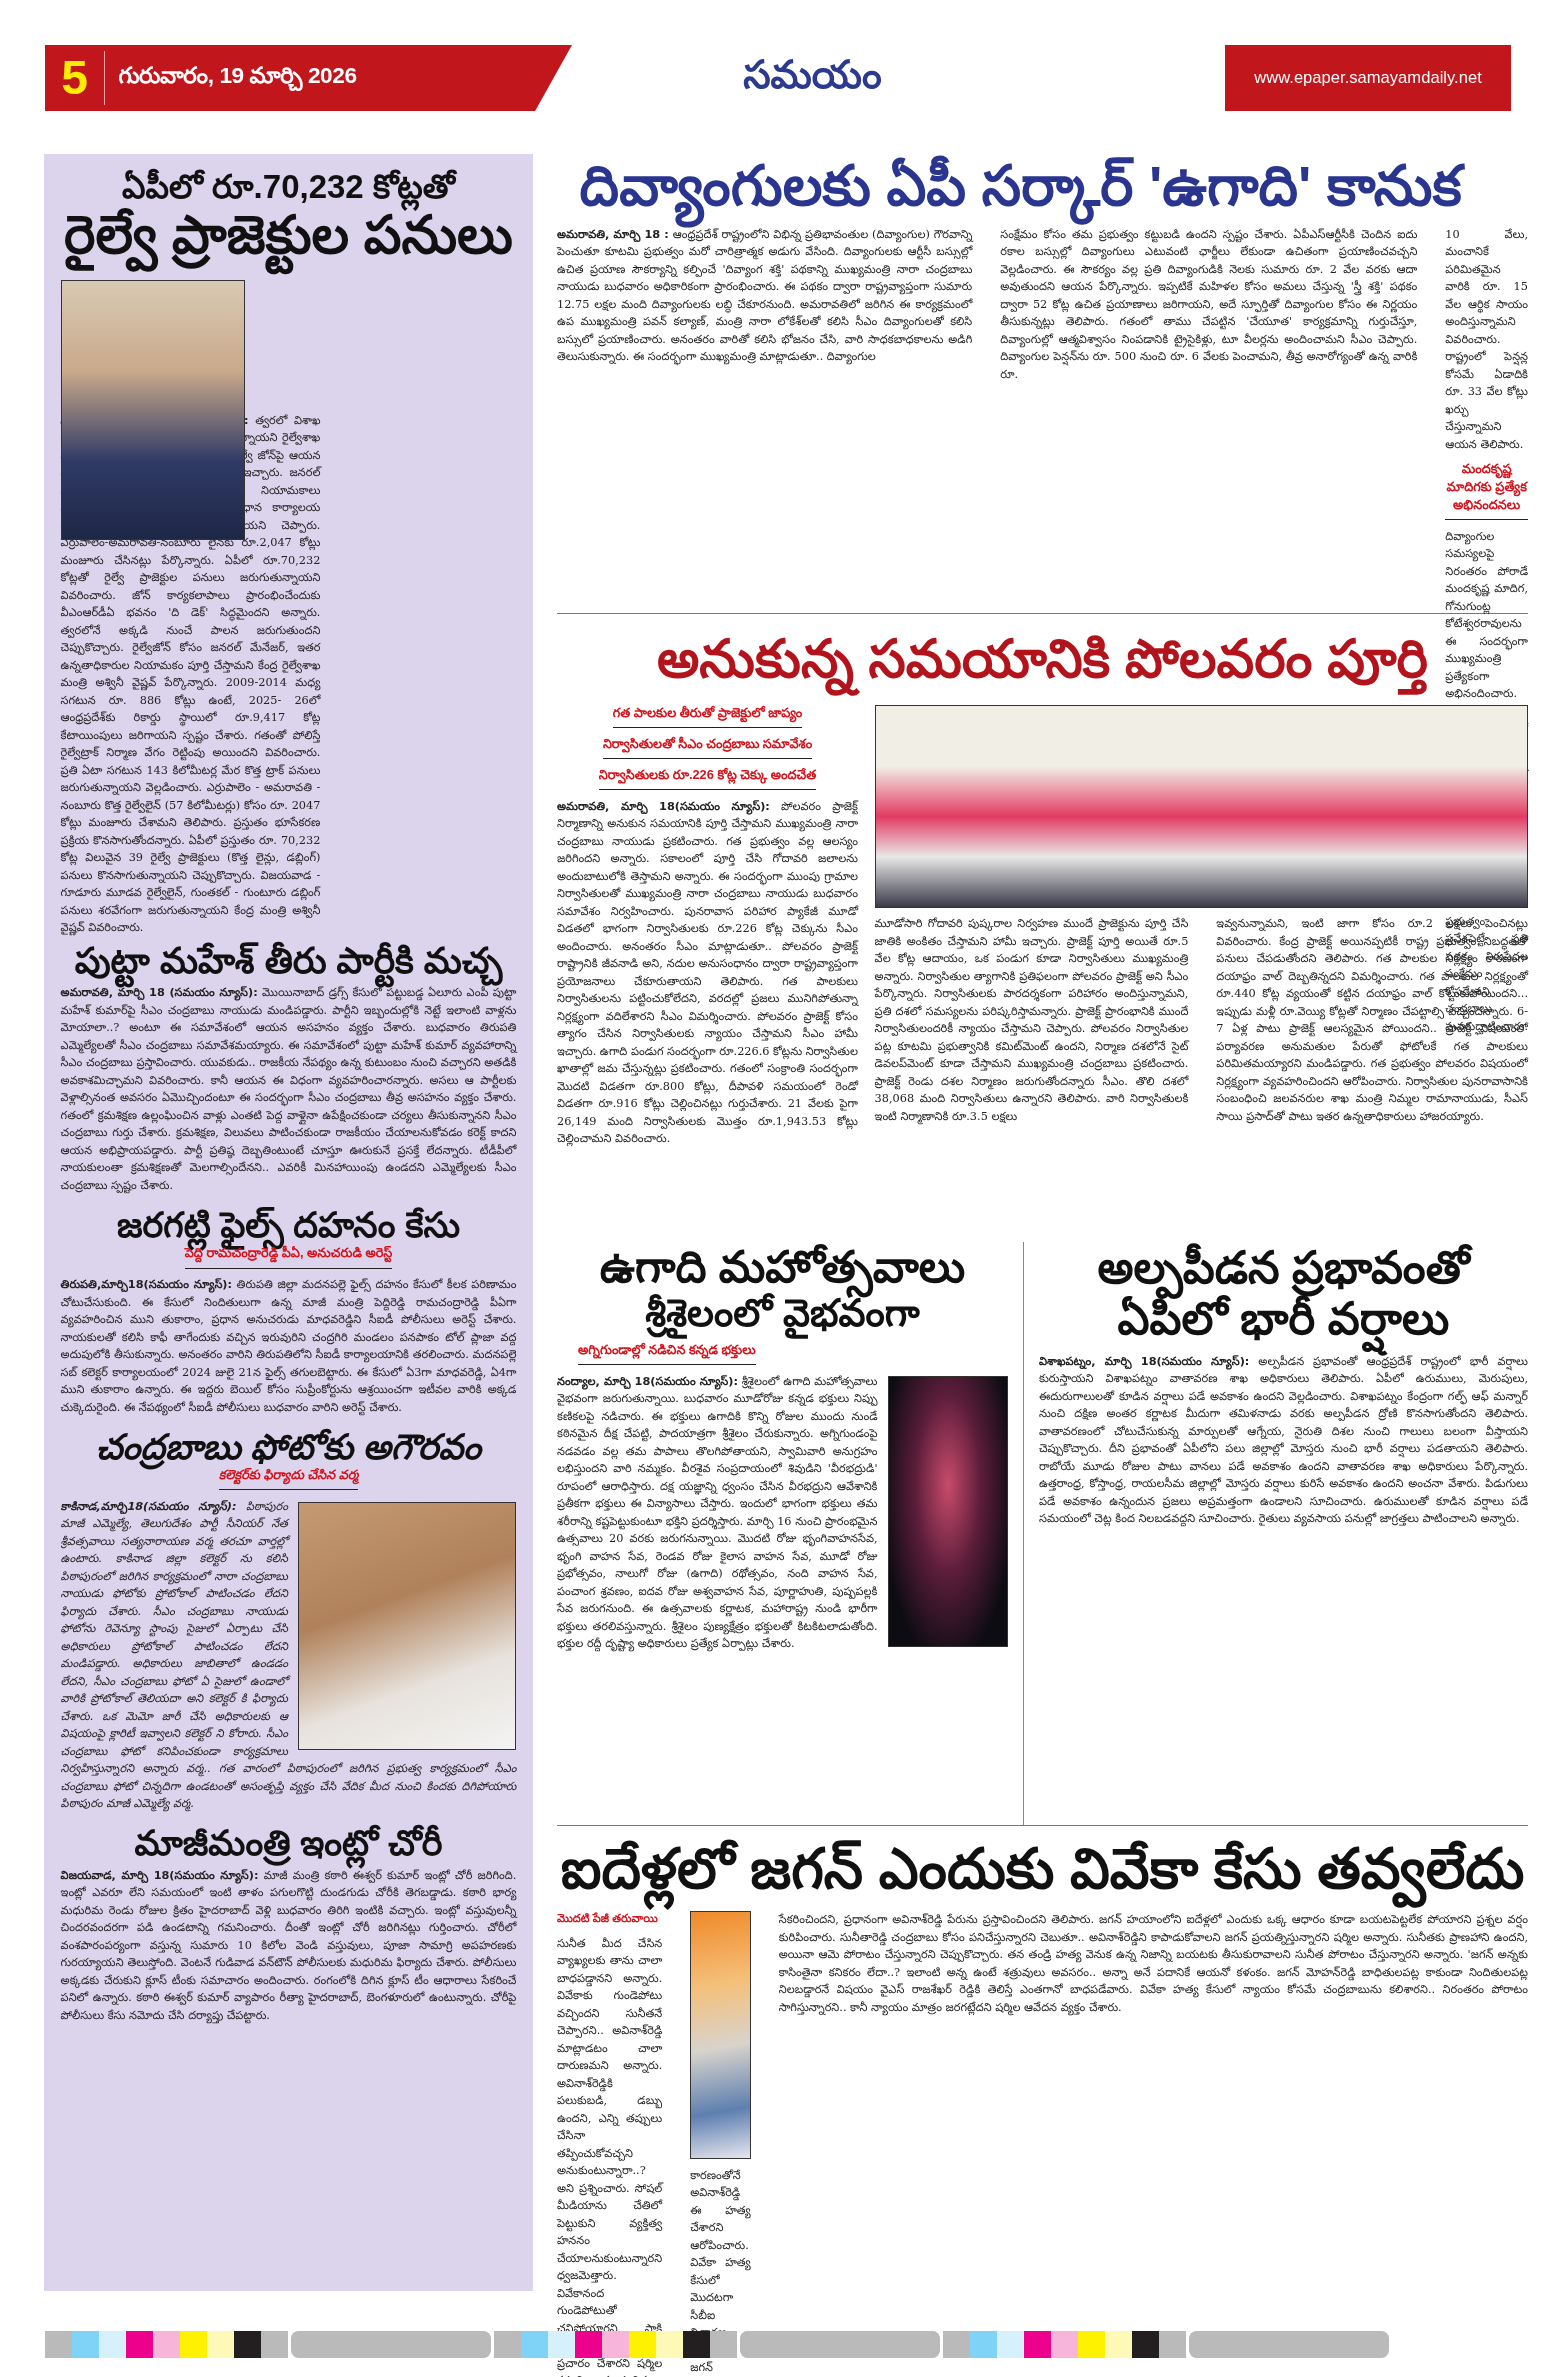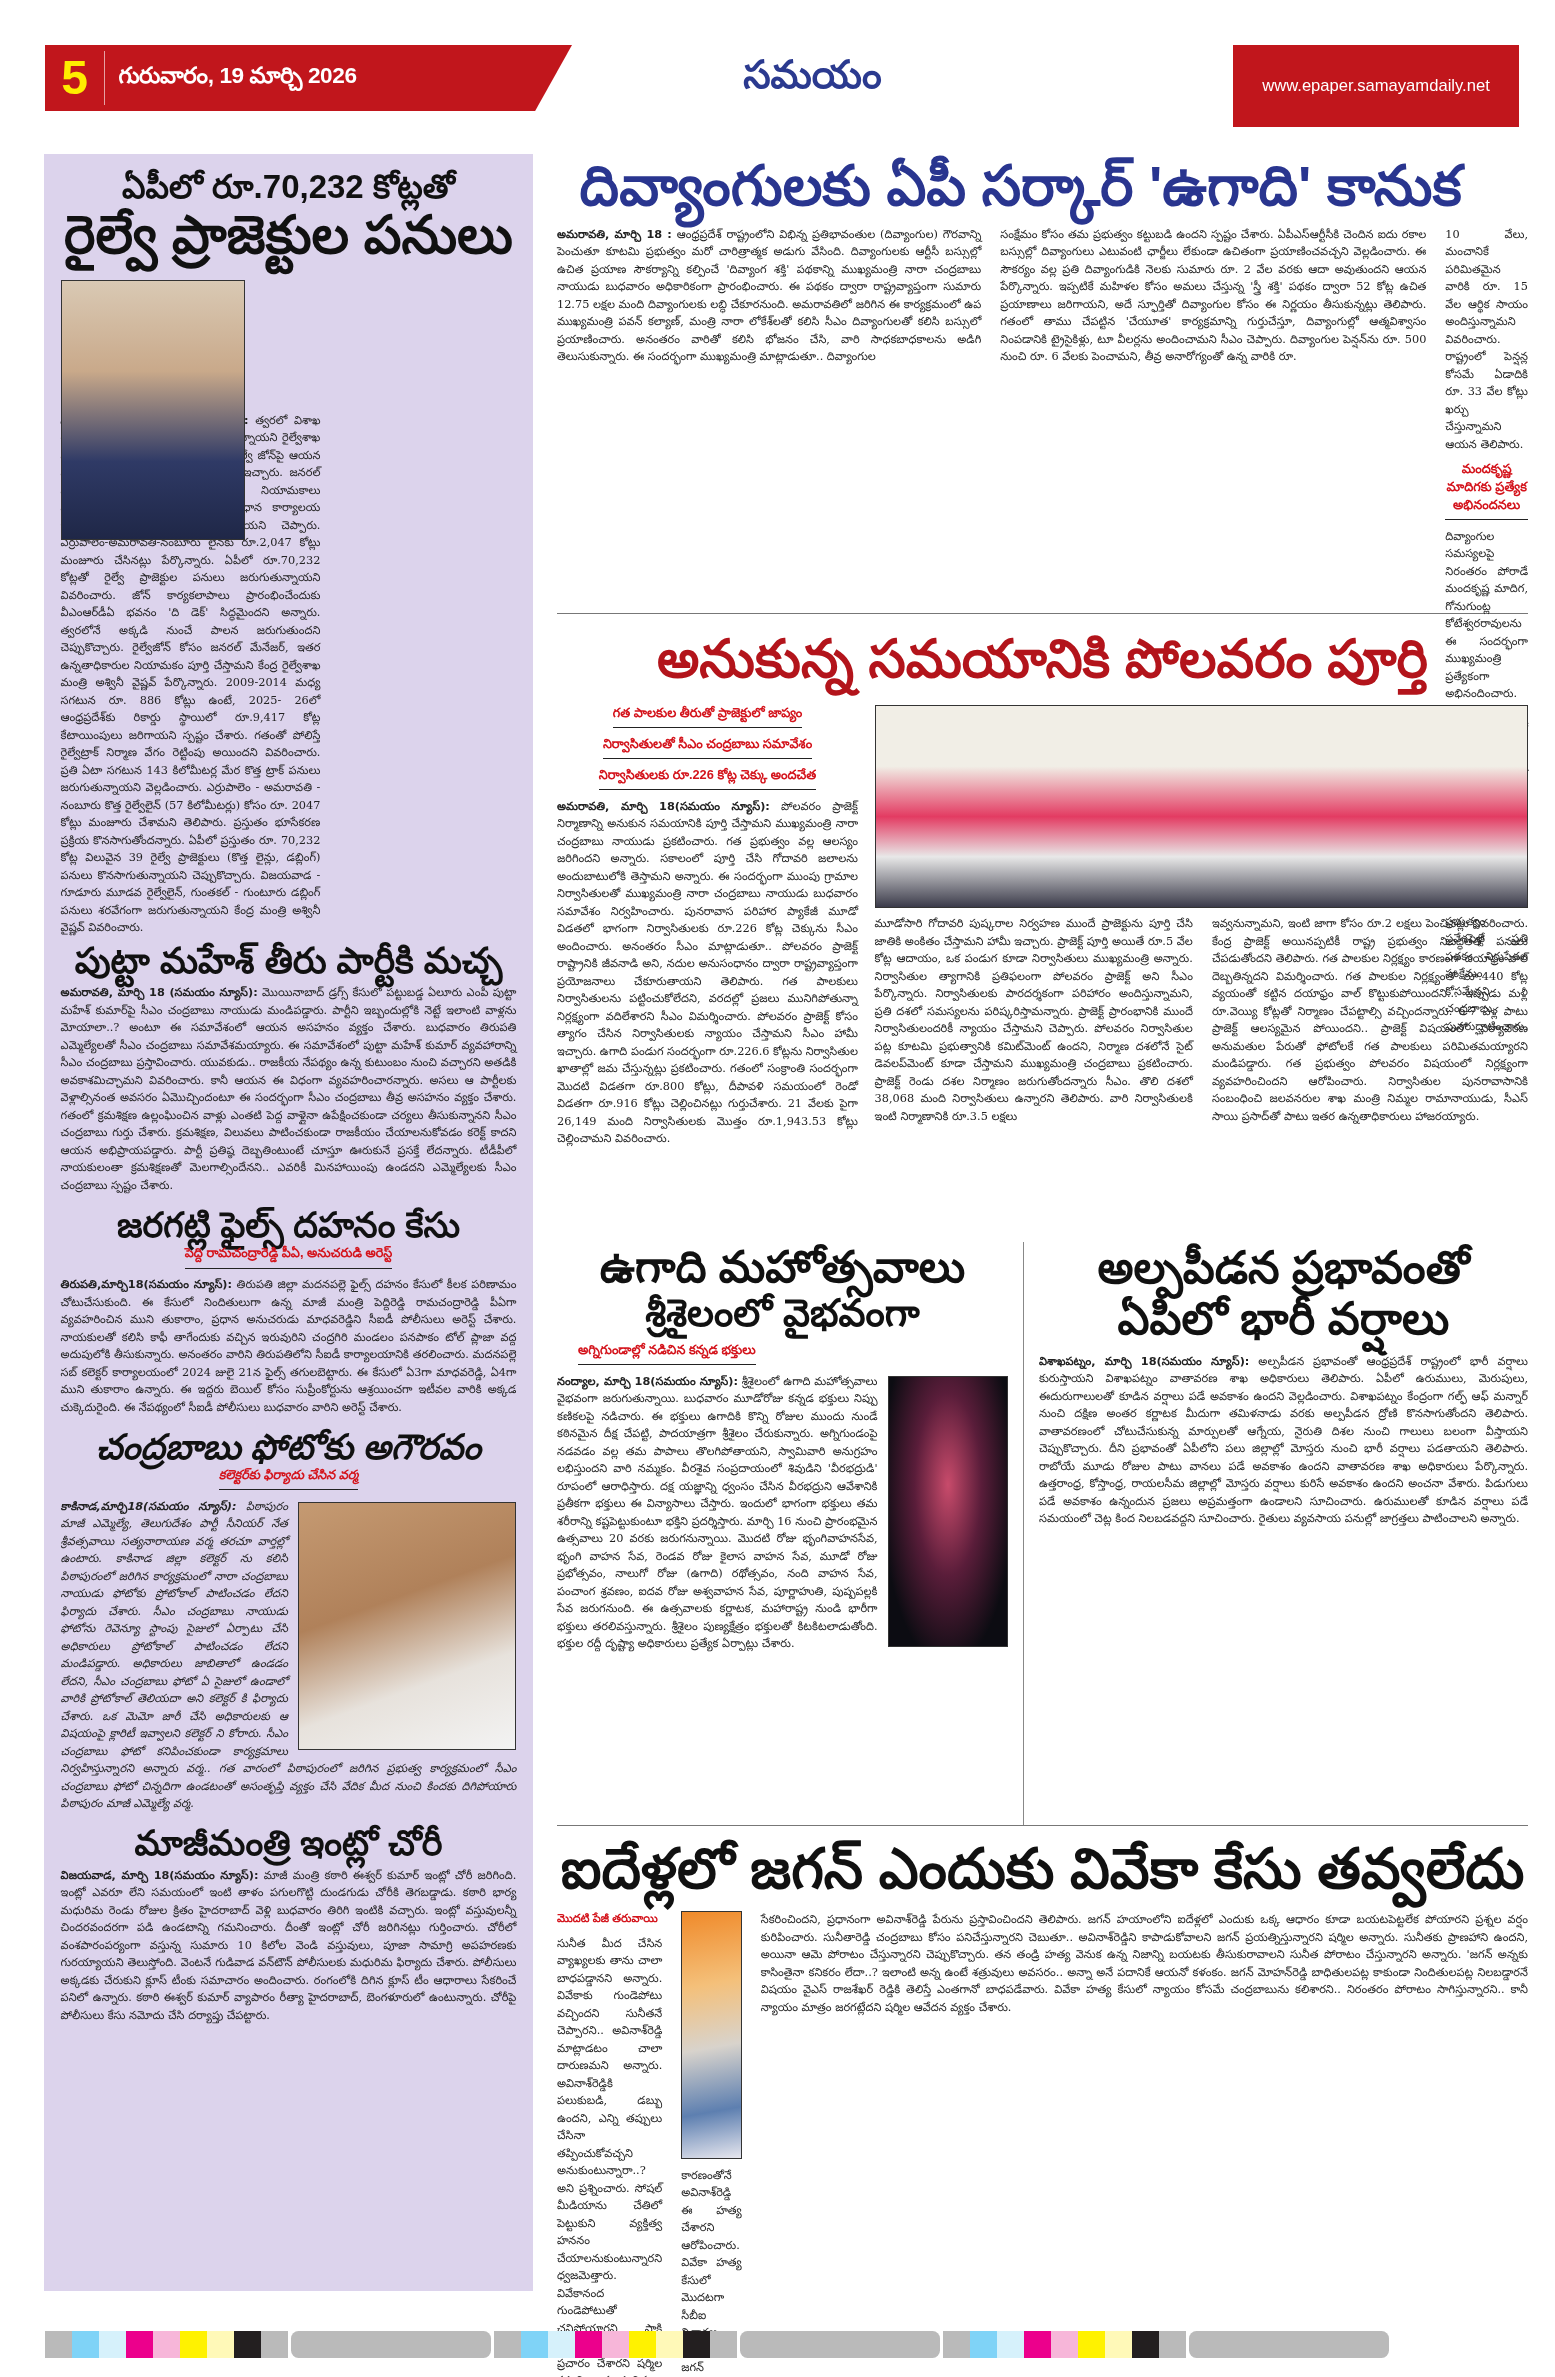--- a/index.html
+++ b/index.html
@@ -6,21 +6,21 @@
   html, body { width: 1555px; height: 2377px; background: #ffffff; overflow: hidden; }
   body { position: relative; font-family: "DejaVu Sans", sans-serif; color: #1a1a1a; }
 
   
   .masthead { position: absolute; left: 45px; top: 45px; width: 1482px; height: 66px; display: flex; }
   .mh-left { position: relative; width: 527px; height: 66px; background: #c1161c; clip-path: polygon(0 0, 100% 0, 93% 100%, 0 100%); display: flex; align-items: center; }
   .mh-page { width: 60px; text-align: center; color: #ffec00; font-family: "Liberation Sans", sans-serif; font-weight: bold; font-size: 48px; border-right: 0.8px solid rgba(255,255,255,0.6); height: 54px; line-height: 54px; }
   .mh-date { color: #ffffff; font-family: "Liberation Sans", sans-serif; font-weight: bold; font-size: 22.6px; padding-left: 13.5px; letter-spacing: -0.4px; }
   .mh-mid { position: absolute; left: 451px; top: 0; width: 790px; height: 66px; background: #f9c70b; clip-path: polygon(8% 0, 100% 0, 100% 100%, 0 100%); z-index: -1; }
   .mh-logo { position: absolute; left: 617px; top: 7.5px; width: 301px; text-align: center; color: #2b3a8f; font-family: "Liberation Sans", sans-serif; font-weight: bold; font-size: 39px; }
-  .mh-right { position: absolute; right: 8px; top: 0; width: 286px; height: 82px; background: #c1161c; display: flex; align-items: center; justify-content: center; }
+  .mh-right { position: absolute; right: 16px; top: 0; width: 286px; height: 66px; background: #c1161c; display: flex; align-items: center; justify-content: center; }
   .mh-url { color: #ffffff; font-family: "Liberation Sans", sans-serif; font-size: 16.6px; }
 
   
   .left-col { position: absolute; left: 44px; top: 154px; width: 489px; height: 2137px; background: #dcd3ec; padding: 13.5px 16.6px; }
   .headline { font-family: "Liberation Sans", sans-serif; font-weight: bold; text-align: center; color: #111; line-height: 1.15; }
   .subhead { font-family: "Liberation Sans", sans-serif; font-weight: bold; color: #d4141c; font-size: 12.8px; padding-bottom: 4.5px; margin-bottom: 7.5px; border-bottom: 1.1px solid #222; display: inline-block; }
   .subhead-c { display: block; text-align: center; width: fit-content; margin-left: auto; margin-right: auto; }
   .body-text { font-family: "DejaVu Serif", serif; font-size: 11.3px; line-height: 1.55; text-align: justify; color: #222; }
   .body-text .dateline { font-family: "DejaVu Sans", sans-serif; font-weight: bold; }
 
@@ -31,21 +31,21 @@
   .photo-temple { background: radial-gradient(ellipse at 50% 40%, #c84b6b 0%, #5a1d3a 40%, #0c0c12 80%); }
   .photo-rally { background: linear-gradient(170deg, #f08a2a 0%, #f4c07a 30%, #d8d3cc 55%, #5d7fb0 80%, #e6e6ee 100%); }
 
   .hr { border-top: 1.1px solid #777; }
 
   
   .right-area { position: absolute; left: 557px; top: 154px; width: 971px; }
   .h-blue { color: #29358f; font-size: 56px; text-align: left; padding-left: 22.6px; }
   .h-red { color: #b3141b; font-size: 53px; }
   .h-black-big { color: #111; font-size: 56px; }
-  .cols3 { display: flex; gap: 19px; }
+  .cols3 { display: flex; gap: 28px; }
   .cols3 > div { flex: 1; }
   .vsep { border-left: 0.8px solid #888; }
 
   .colorbar { position: absolute; left: 45px; top: 2331px; width: 1482px; height: 27px; display: flex; gap: 3px; }
   .cb-group { display: flex; }
   .cb-sw { width: 27px; height: 27px; }
   .cb-pill { width: 200px; height: 27px; background: #bababa; border-radius: 7.5px; }
 </style>
 </head>
 <body>

